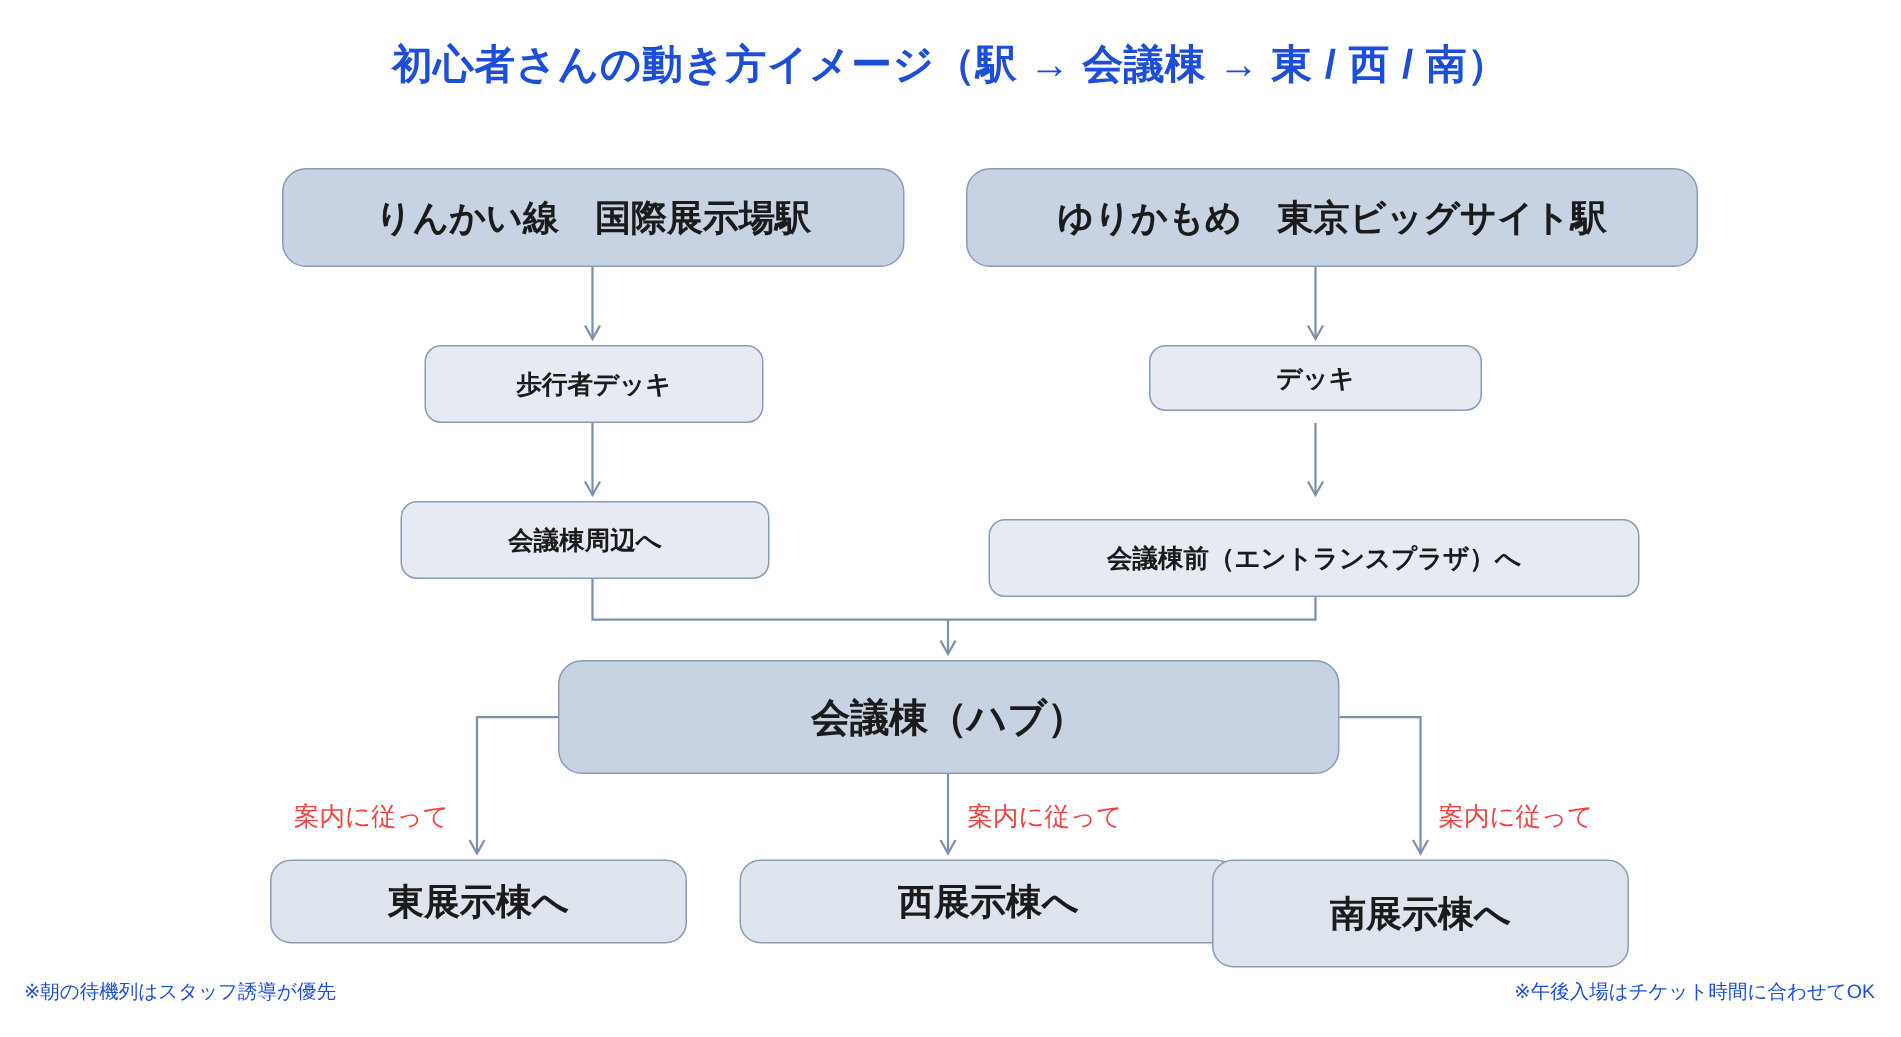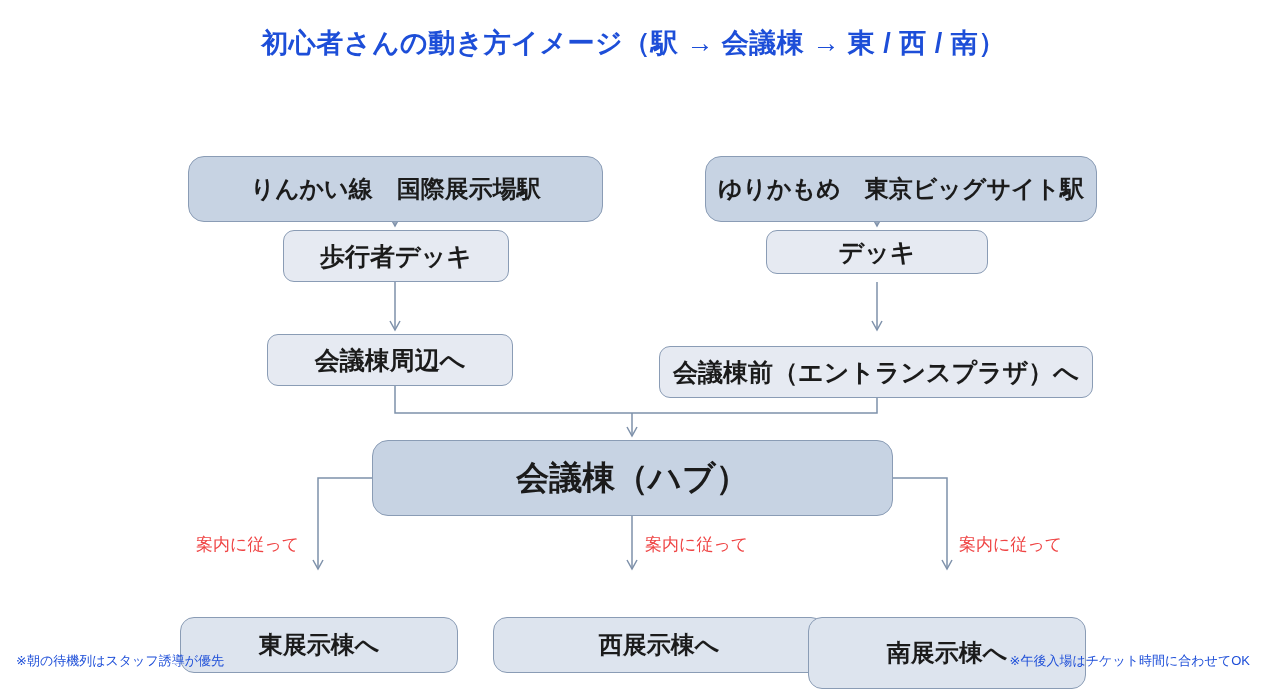--- a/index.html
+++ b/index.html
@@ -19,23 +19,23 @@
     border:1.6px solid var(--node-border,#8a9cb5);
     box-sizing:border-box;font-weight:700;color:#1b1b1b;
     text-align:center;white-space:nowrap;
   }
   .node-primary{background:var(--node-primary-fill,#c7d3e3);}
   .node-secondary{background:var(--node-secondary-fill,#e6eaf2);}
   .node-tertiary{background:var(--node-tertiary-fill,#dde4ee);}
   .r16{border-radius:16px;}
   .r10{border-radius:11px;}
   .r14{border-radius:14px;}
-  .fs24{font-size:24px;margin-top:44px;}
-  .fs21{font-size:25px;}
-  .fs26{font-size:33px;}
+  .fs24{font-size:24px;}
+  .fs21{font-size:17px;}
+  .fs26{font-size:26px;}
   .connector-svg{position:absolute;left:0;top:0;pointer-events:none;}
   .connector-svg path{fill:none;stroke:var(--connector,#7e91aa);stroke-width:1.5;}
   .edge-label{position:absolute;font-size:17px;color:#ef4444;white-space:nowrap;}
   .note{position:absolute;font-size:13px;color:#1d4ed8;white-space:nowrap;}
   .note-right{right:17px;text-align:right;margin-left:30px;}
 </style>
 </head>
 <body>
 
 <div class="canvas">
@@ -56,21 +56,21 @@
     <path d="M632,413 L632,436" marker-end="url(#arrowhead)"></path>
     <path d="M372,478 L318,478 L318,569" marker-end="url(#arrowhead)"></path>
     <path d="M632,516 L632,569" marker-end="url(#arrowhead)"></path>
     <path d="M893,478 L947,478 L947,569" marker-end="url(#arrowhead)"></path>
   </svg>
 
   <div class="node node-primary r16 fs24" style="left:188px;top:112px;width:415px;height:66px;">
     <span>りんかい線　国際展示場駅</span>
   </div>
 
-  <div class="node node-primary r16 fs24" style="left:705px;top:112px;width:392px;height:66px;">
+  <div class="node node-primary r16 fs24" style="left:644px;top:112px;width:488px;height:66px;">
     <span>ゆりかもめ　東京ビッグサイト駅</span>
   </div>
 
   <div class="node node-secondary r10 fs21" style="left:283px;top:230px;width:226px;height:52px;">
     <span>歩行者デッキ</span>
   </div>
 
   <div class="node node-secondary r10 fs21" style="left:766px;top:230px;width:222px;height:44px;">
     <span>デッキ</span>
   </div>

